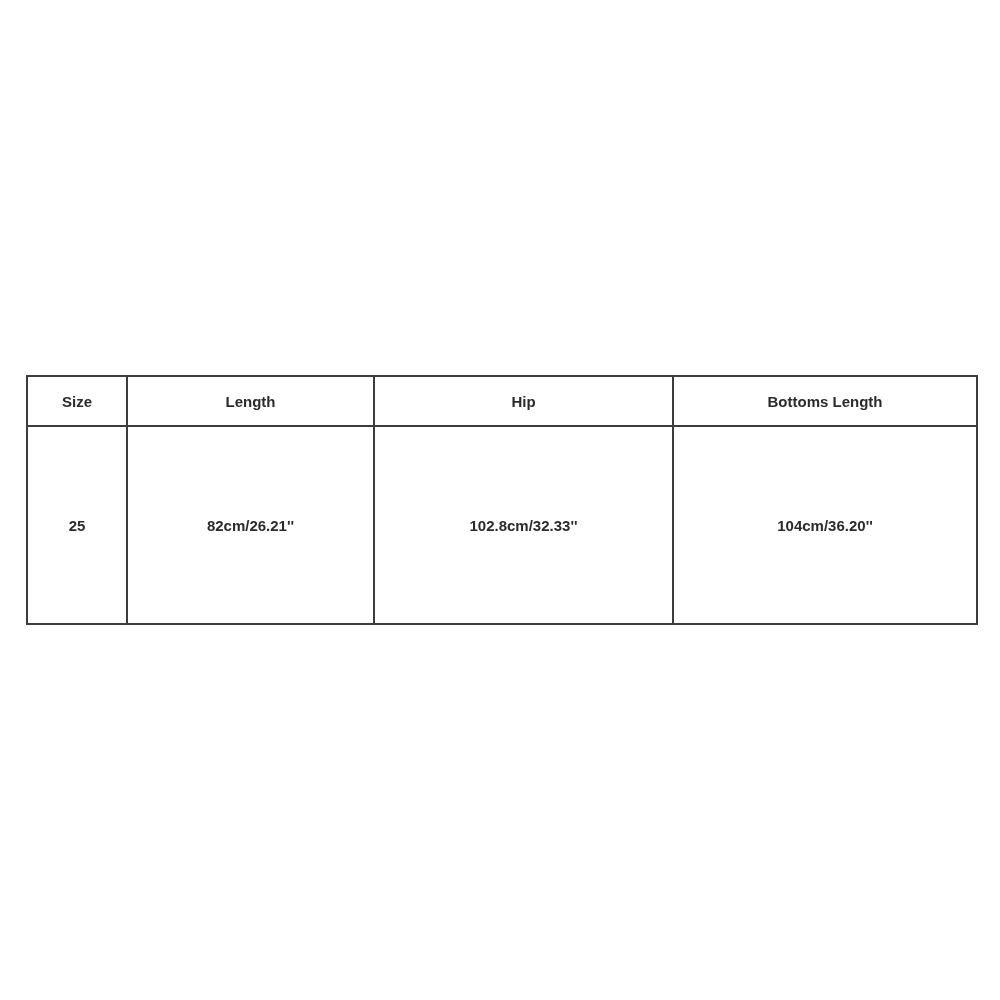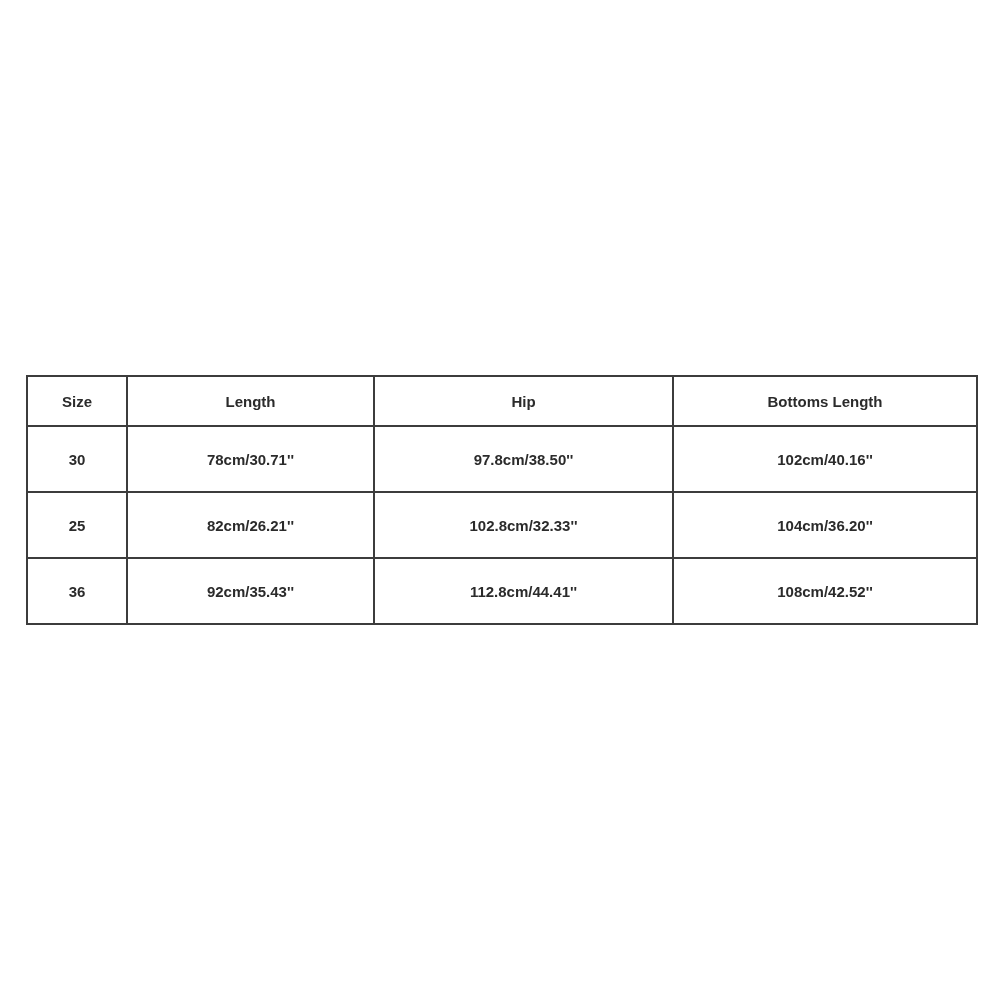--- a/index.html
+++ b/index.html
@@ -56,32 +56,20 @@
     <thead>
       <tr>
         <th>Size</th>
         <th>Length</th>
         <th>Hip</th>
         <th>Bottoms Length</th>
       </tr>
     </thead>
     <tbody>
       <tr>
-        <td>30</td>
-        <td>78cm/30.71''</td>
-        <td>97.8cm/38.50''</td>
-        <td>102cm/40.16''</td>
-      </tr>
-      <tr>
         <td>25</td>
         <td>82cm/26.21''</td>
         <td>102.8cm/32.33''</td>
         <td>104cm/36.20''</td>
-      </tr>
-      <tr>
-        <td>36</td>
-        <td>92cm/35.43''</td>
-        <td>112.8cm/44.41''</td>
-        <td>108cm/42.52''</td>
       </tr>
     </tbody>
   </table>
 </div>
 
 </body></html>

